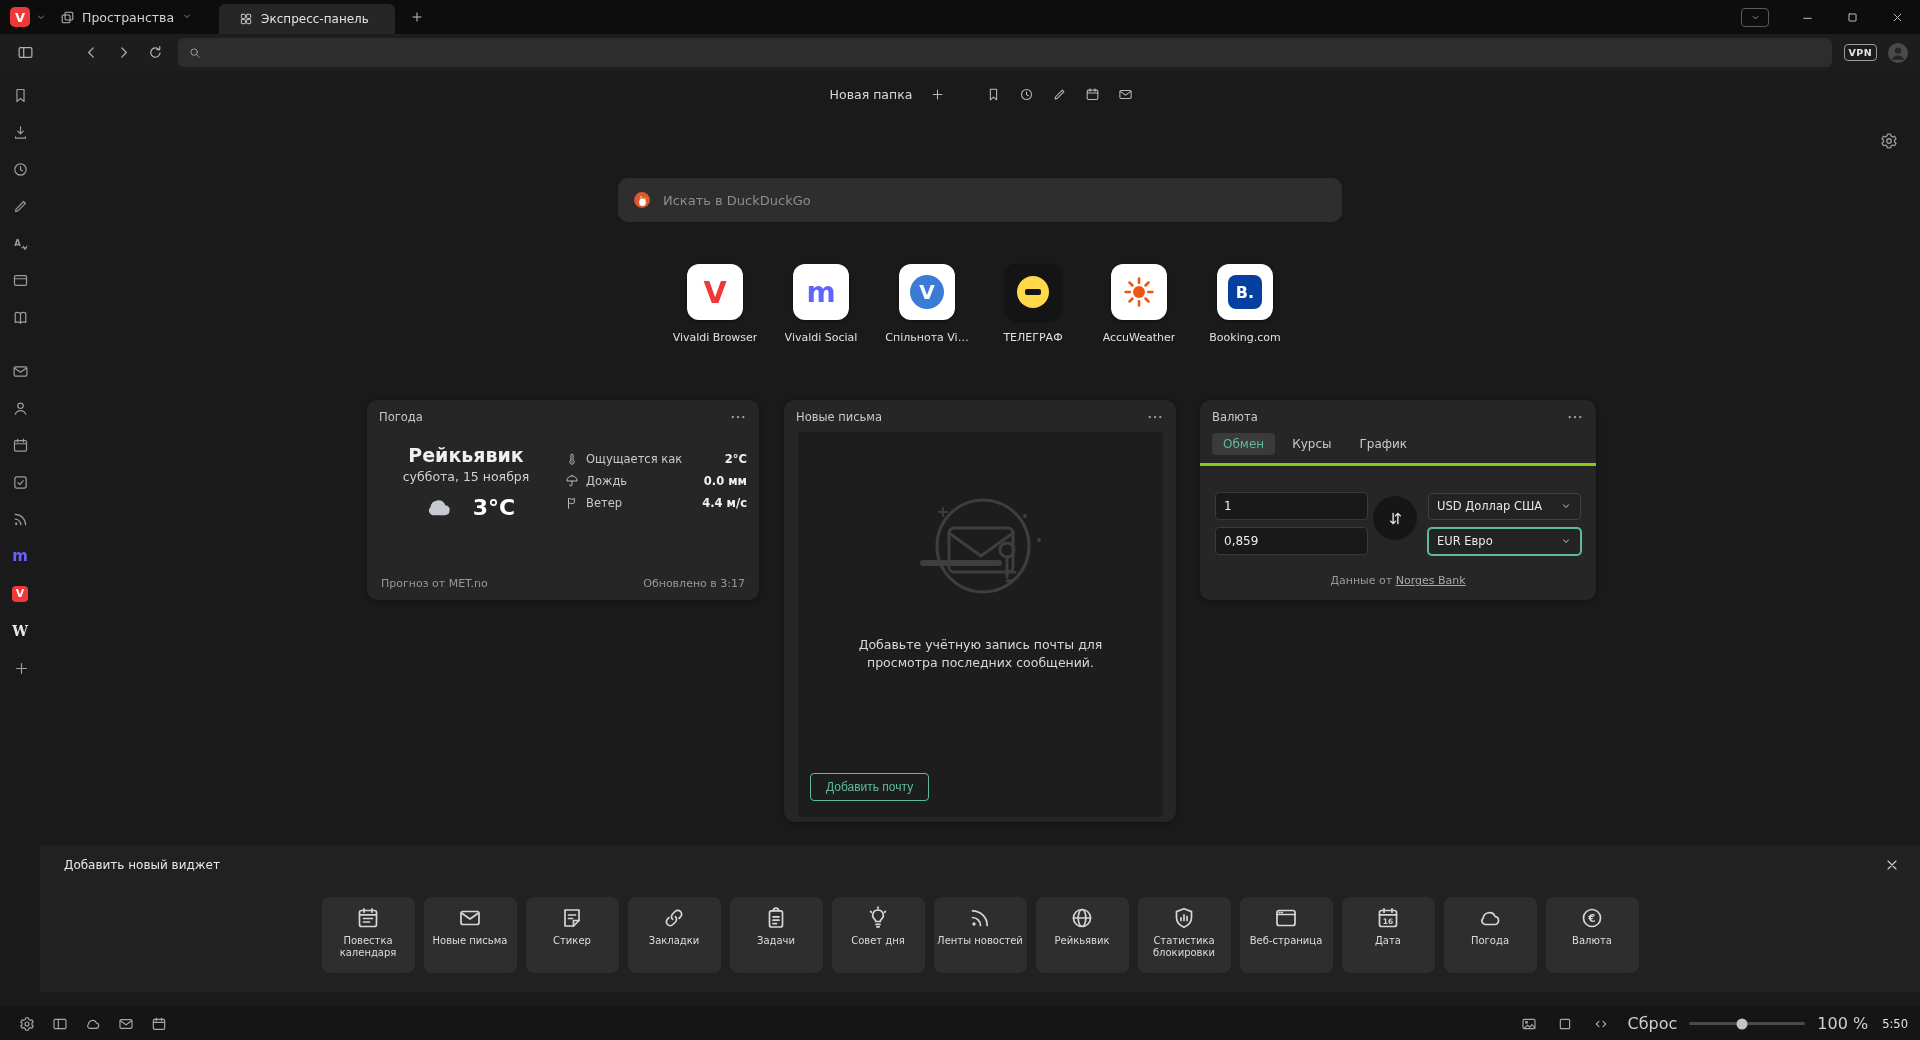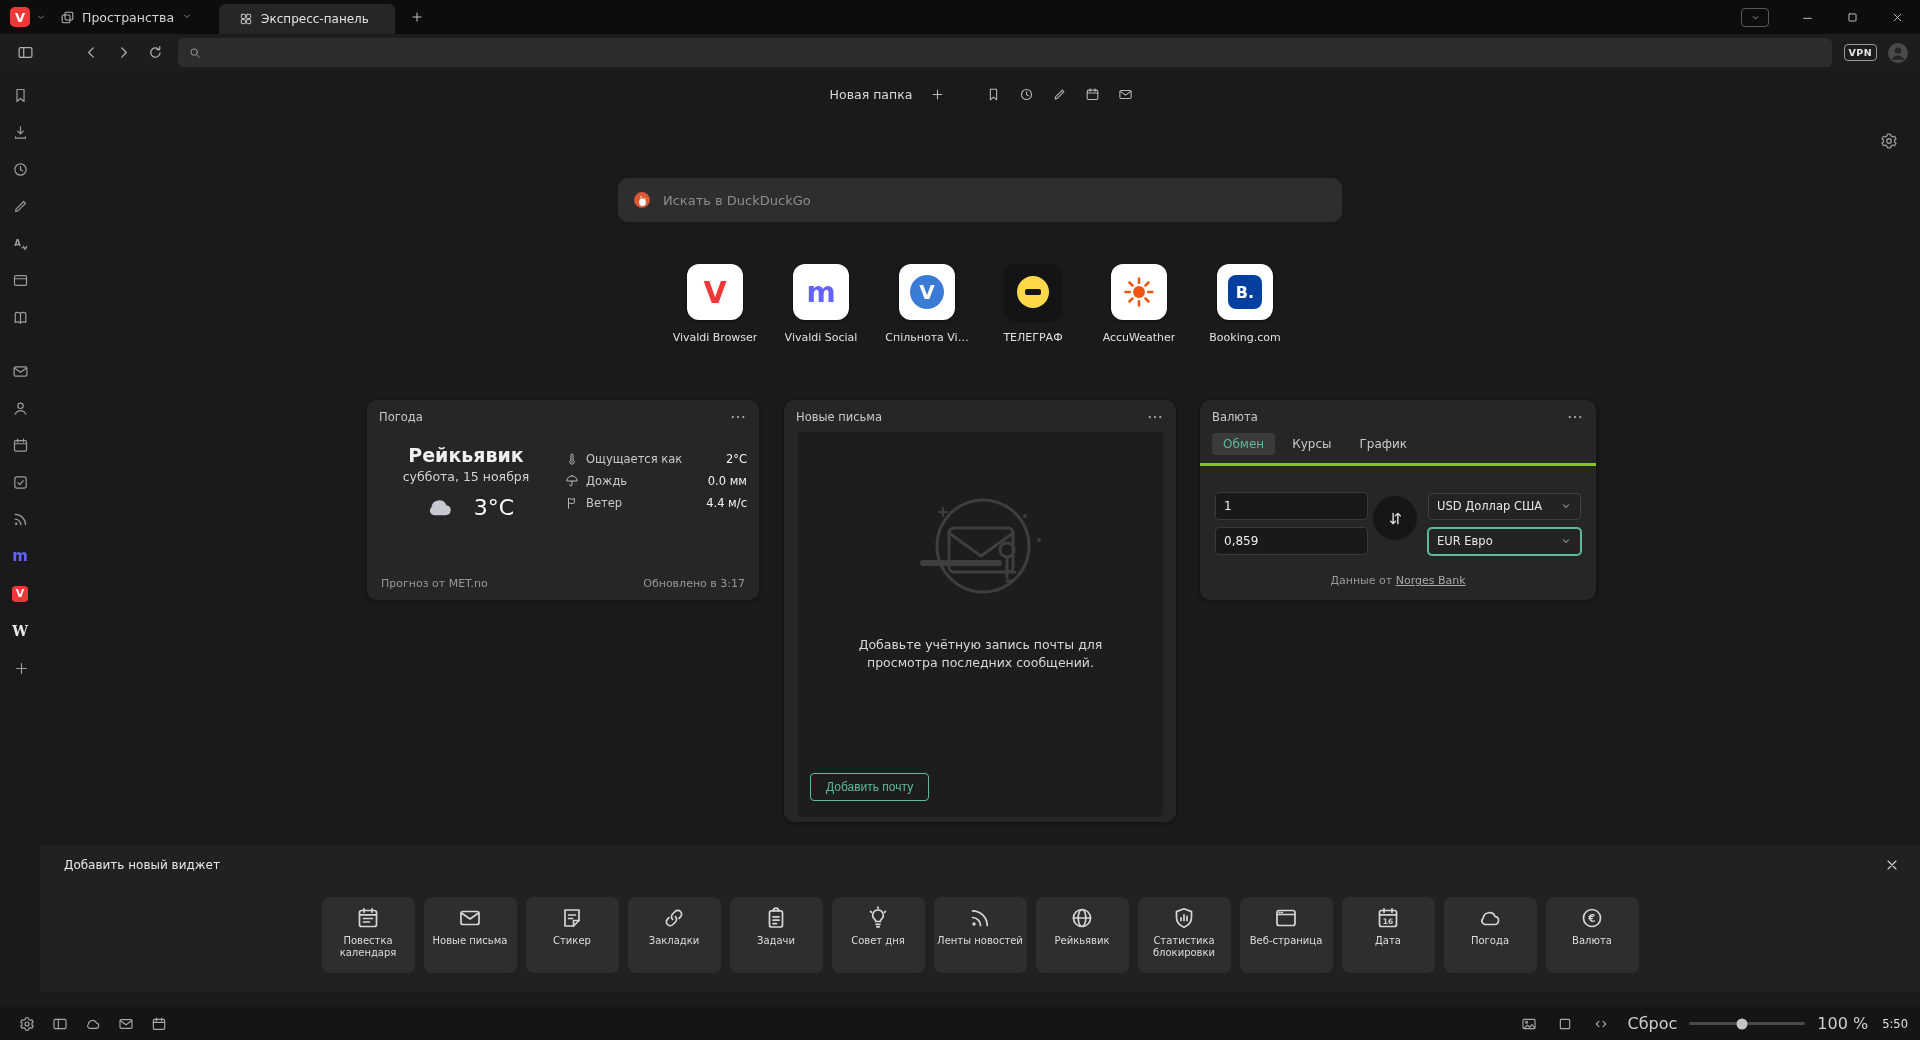--- a/index.html
+++ b/index.html
@@ -68,26 +68,26 @@
   .w-head{display:flex;align-items:center;justify-content:space-between;padding:8px 12px 4px}
   .w-title{font-size:11.5px;color:#c9c9c9}
   .w-dots{width:18px;height:18px;color:#ababab}
 
   #weather{left:367px;top:400px;width:392px;height:200px}
   .wx-main{position:absolute;left:14px;top:44px;width:170px;text-align:center}
   .wx-city{font-size:19px;font-weight:bold;color:#f0f0f0}
   .wx-date{font-size:12.5px;color:#d2d2d2;margin-top:3px}
   .wx-temp-row{display:flex;align-items:center;justify-content:center;gap:12px;margin-top:8px}
   .wx-cloud{width:44px;height:30px;color:#c6cad0}
-  .wx-temp{font-size:22px;font-weight:normal;color:#fff}
+  .wx-temp{font-size:22px;font-weight:bold;color:#fff}
   .wx-details{position:absolute;left:198px;top:52px;width:182px;display:flex;flex-direction:column;gap:8px}
   .wd-row{display:flex;align-items:center;gap:7px;font-size:11.5px;color:#c9c9c9}
   .wd-ic{width:14px;height:14px;color:#b9b9b9;flex:none}
   .wd-label{flex:1;white-space:nowrap}
-  .wd-val{font-weight:normal;color:#f2f2f2}
+  .wd-val{font-weight:bold;color:#f2f2f2}
   .wx-foot{position:absolute;left:14px;right:14px;bottom:10px;display:flex;justify-content:space-between;font-size:11px;color:#989898}
 
   #mailw{left:784px;top:400px;width:392px;height:422px}
   .mail-panel{position:absolute;left:14px;right:13px;top:32px;bottom:5px;background:#1d1d1d;border-radius:4px;display:flex;flex-direction:column;align-items:center}
   .mail-illus{margin-top:56px;width:160px;height:126px;color:#3e3e3e}
   .mail-text{margin-top:22px;font-size:12.5px;color:#d8d8d8;text-align:center;line-height:1.45;max-width:290px}
   .mail-btn{position:absolute;left:12px;bottom:16px;border:1px solid var(--accent,#5cbc9d);color:var(--accent,#5cbc9d);background:transparent;border-radius:4px;font-size:12px;padding:6px 15px;font-family:Liberation Sans, sans-serif}
 
   #currency{left:1200px;top:400px;width:396px;height:200px}
   .cur-tabs{display:flex;align-items:flex-end;gap:6px;padding:3px 12px 8px;border-bottom:3px solid #84cc16}

